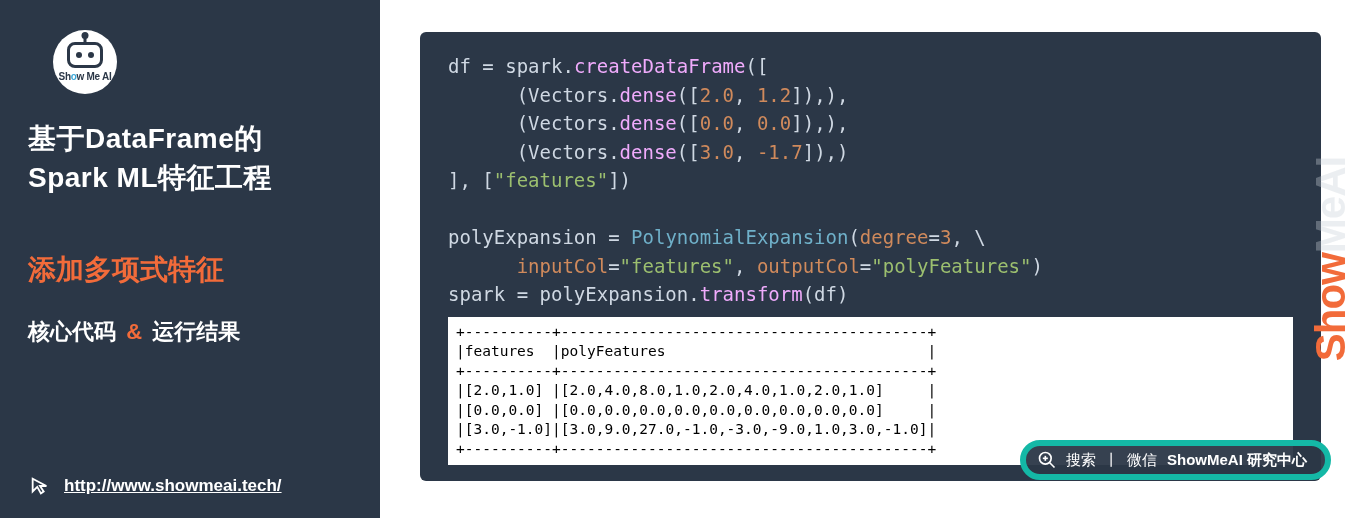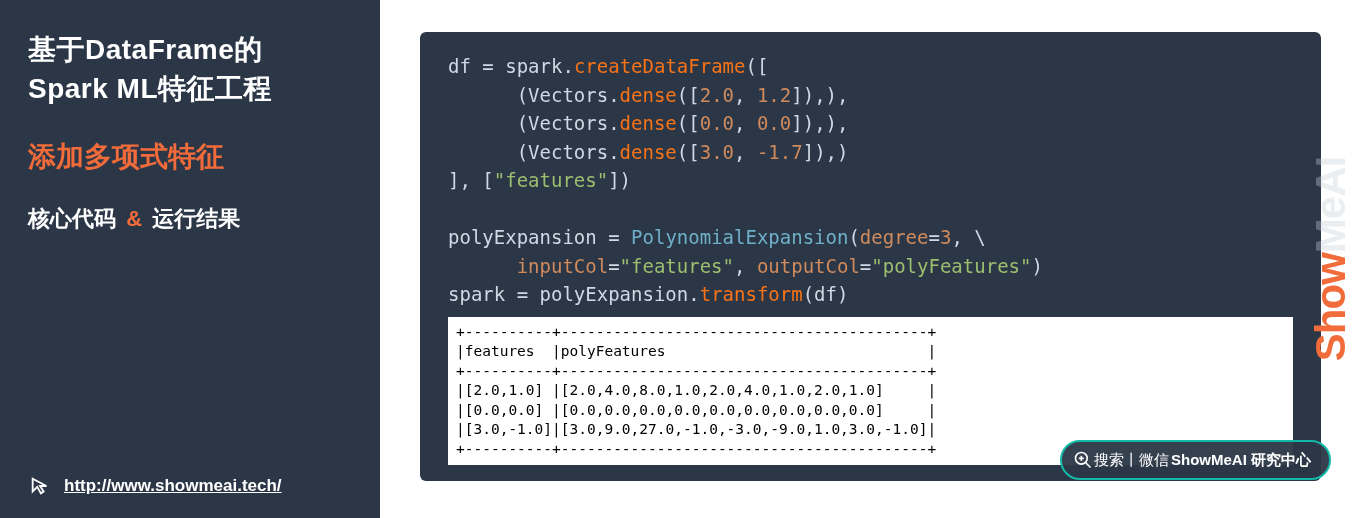--- a/index.html
+++ b/index.html
@@ -72,20 +72,21 @@
     font-weight: bold;
     line-height: 1.4;
     margin-bottom: 30px;
     letter-spacing: 0.5px;
   }
   .subtitle {
     font-size: 28px;
     font-weight: bold;
     color: #f26b3a;
     margin-bottom: 28px;
+    margin-top: 24px;
   }
   .desc {
     font-size: 22px;
     font-weight: bold;
     color: #fff;
   }
   .desc .amp { color: #f26b3a; margin: 0 4px; }
   .spacer { flex: 1; }
   .url-row {
     display: flex;
@@ -109,21 +110,21 @@
     border-radius: 6px;
     padding: 20px 28px 16px 28px;
     color: #c5cdd6;
     font-family: "Consolas", "Menlo", monospace;
     font-size: 19px;
     line-height: 1.5;
     position: relative;
   }
   .tok-id { color: #cfd8e3; }
   .tok-op { color: #cfd8e3; }
-  .tok-method { color: #f97316; text-align: center; }
+  .tok-method { color: #f0abfc; text-align: center; }
   .tok-class { color: #6fb0c9; }
   .tok-num { color: #d08a5c; }
   .tok-str { color: #9cbf6f; }
   .tok-arg { color: #d08a5c; }
   .output-box {
     background: #fff;
     color: #000;
     font-family: "Consolas","Menlo",monospace;
     font-size: 14.5px;
     line-height: 1.35;
@@ -142,41 +143,49 @@
     letter-spacing: -1px;
     font-family: Arial, sans-serif;
   }
   .wm-s1 { color: #f26b3a; }
   .wm-s2 { color: #c8d0d8; opacity: 0.35; }
   .search-pill {
     position: absolute;
     right: 30px;
     bottom: 38px;
     background: rgba(43,55,71,0.95);
-    border: 2px solid #14b8a6;
+    border: 6px solid #14b8a6;
     border-radius: 22px;
     height: 40px;
     padding: 0 18px 0 10px;
     display: flex;
     align-items: center;
-    gap: 0;
+    gap: 8px;
     color: #fff;
     font-size: 15px;
   }
   .mag {
     width: 22px; height:22px;
     display:inline-flex;align-items:center;justify-content:center;
   }
   .pill-strong { font-weight: bold; margin-left: 2px; }
   pre.code { margin:0; white-space: pre; }
 </style>
 </head>
 <body>
 
 <div class="sidebar">
+  <div class="logo-wrap">
+    <div class="logo-circle">
+      <div class="robot">
+          <div class="ant"></div>
+        </div>
+      <div class="logo-text">Sh<span class="o">o</span>w Me AI</div>
+    </div>
+  </div>
   <div class="title">
     <span>基于DataFrame的</span><br>
     <span>Spark ML特征工程</span>
   </div>
   <div class="subtitle">添加多项式特征</div>
   <div class="desc">
     <span>核心代码</span>
     <span class="amp">&amp;</span>
     <span>运行结果</span>
   </div>

